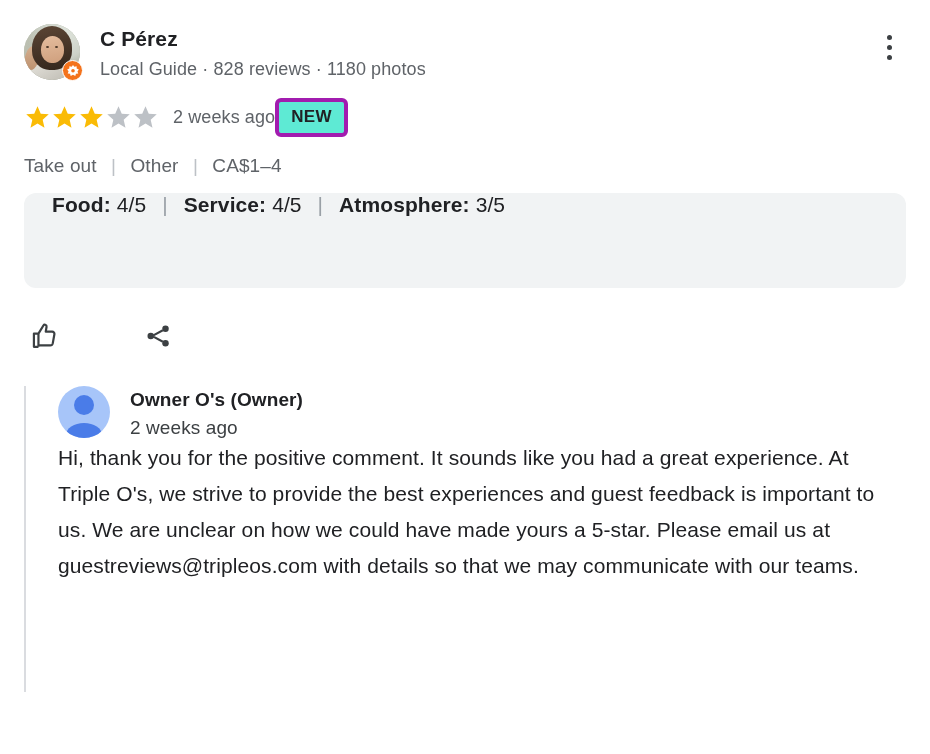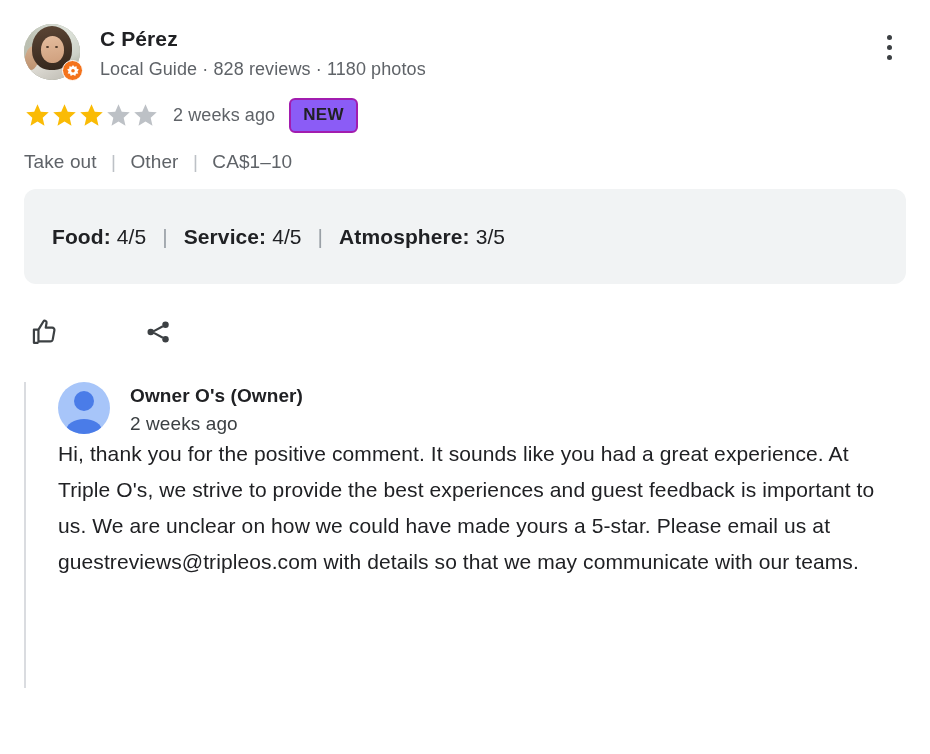--- a/index.html
+++ b/index.html
@@ -165,30 +165,29 @@
     gap: 0px;
   }
   .stars svg { display: block; }
   .review-age {
     font-size: 18px;
     color: #5f6368;
     margin-left: 14px;
     letter-spacing: 0.1px;
   }
   .new-badge {
-    margin-left: 14px;
-    border: 2px solid #a21caf;
+    border: 4px solid #a21caf;
     border-radius: 6px;
     padding: 5px 12px 6px 12px;
     font-size: 17px;
     font-weight: bold;
     color: #202124;
     letter-spacing: 0.4px;
     line-height: 20px;
-    background: #8b5cf6;
+    background: #5eead4;
     cursor: default;
   }
 
   
   .attr-row {
     padding: 17px 24px 0 24px;
     font-size: 19px;
     color: #5f6368;
     letter-spacing: 0.1px;
     line-height: 24px;
@@ -207,21 +206,20 @@
     letter-spacing: 0.1px;
   }
 
   
   .ratings-box {
     margin: 15px 24px 0 24px;
     background: #f1f3f4;
     border-radius: 12px;
     height: 95px;
     display: flex;
-    align-items: center;
     padding: 0 28px;
     box-sizing: border-box;
   }
   .ratings-line {
     font-size: 21px;
     color: #202124;
     letter-spacing: 0.1px;
     white-space: nowrap;
   }
   .ratings-line .lbl { font-weight: bold; }
@@ -382,21 +380,21 @@
     </div>
     <span class="review-age">2 weeks ago</span>
     <span class="new-badge">NEW</span>
   </div>
 
   <div class="attr-row">
     <span>Take out</span>
     <span class="attr-sep">|</span>
     <span>Other</span>
     <span class="attr-sep">|</span>
-    <span>CA$1–10</span>
+    <span>CA$1–4</span>
   </div>
 
 
   <div class="ratings-box">
     <div class="ratings-line">
       <span class="lbl">Food:</span>
       <span class="val">4/5</span>
       <span class="sep">|</span>
       <span class="lbl">Service:</span>
       <span class="val">4/5</span>

